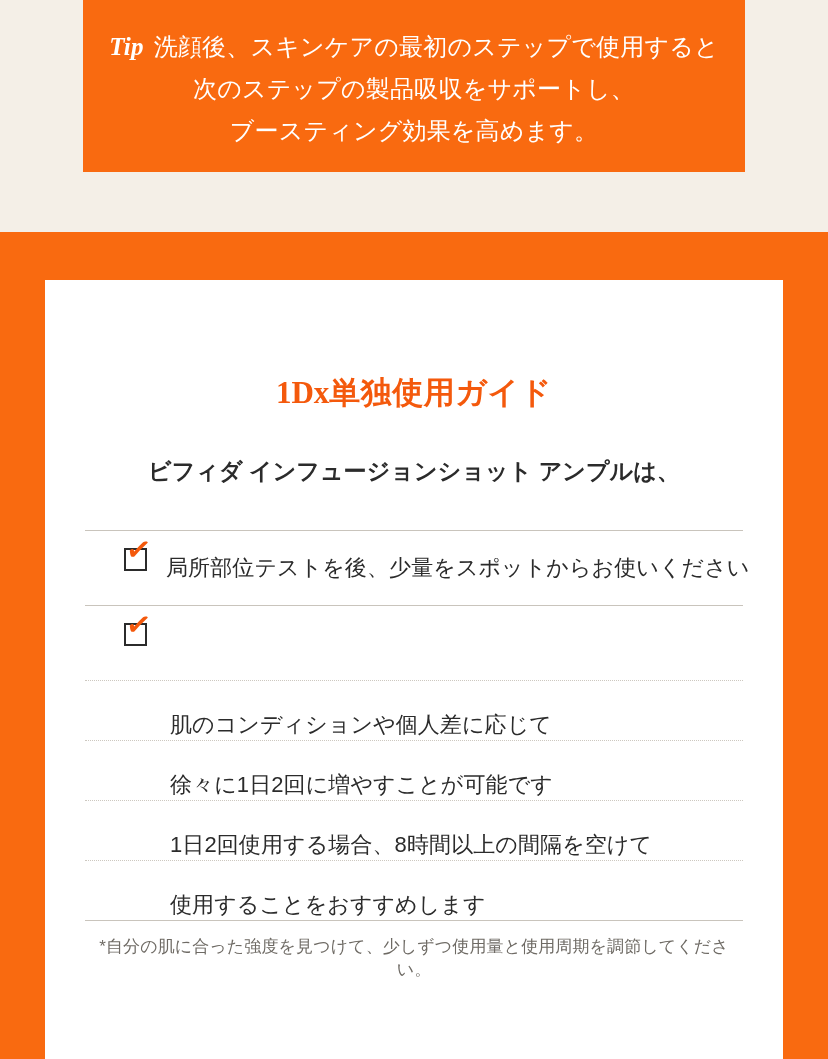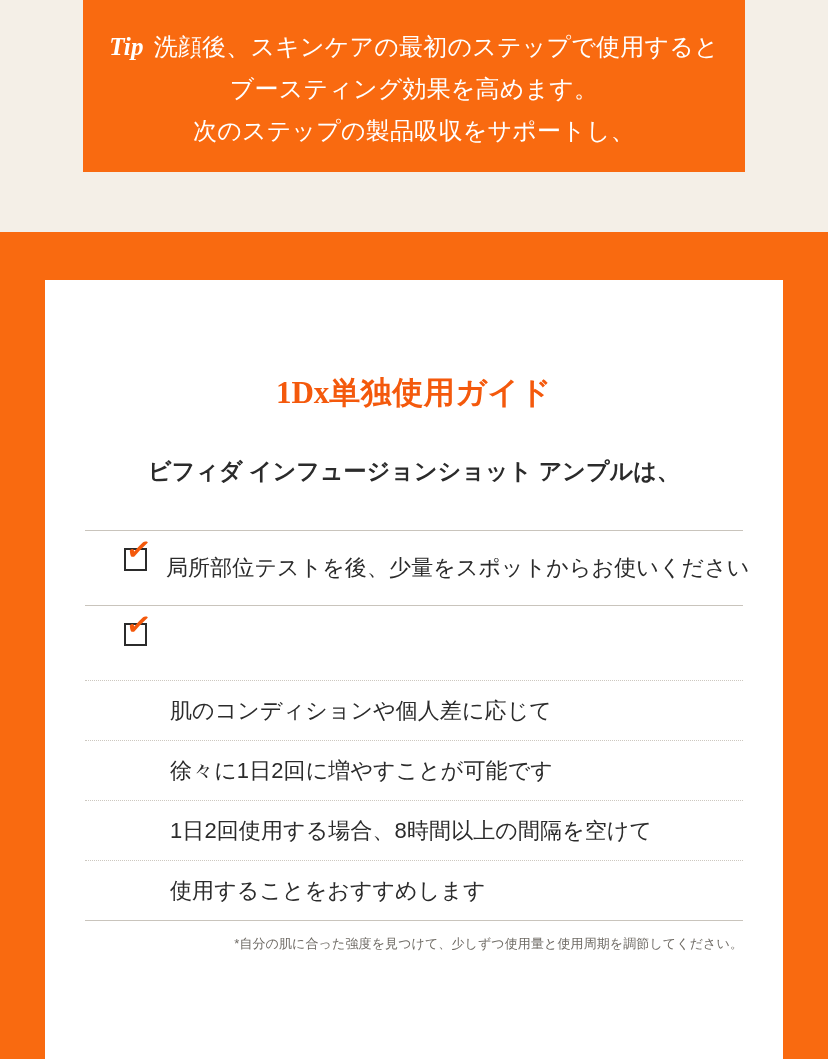--- a/index.html
+++ b/index.html
@@ -149,51 +149,51 @@
   .check-text {
     margin-left: 8px;
     color: #2b2b2b;
     font-size: 22px;
     line-height: 74px;
     letter-spacing: 0.1px;
     white-space: nowrap;
   }
   .sub-row {
     display: flex;
-    align-items: center;
+    align-items: flex-end;
     height: 59px;
     padding-left: 85px;
     box-sizing: border-box;
   }
   .sub-row .sub-text {
     color: #2b2b2b;
     font-size: 22px;
     letter-spacing: 0.1px;
     white-space: nowrap;
   }
   .footnote {
     margin-top: 14px;
-    text-align: right;
+    text-align: center;
     color: #6e6a64;
-    font-size: 13px;
+    font-size: 17px;
     letter-spacing: 0.1px;
   }
 </style>
 </head>
 <body>
 
 <div class="page">
 
   <div class="tip-section">
     <div class="tip-box">
       <div class="tip-line">
         <span class="tip-label">Tip</span><span>洗顔後、スキンケアの最初のステップで使用すると</span>
       </div>
+      <div class="tip-line">次のステップの製品吸収をサポートし、</div>
       <div class="tip-line">ブースティング効果を高めます。</div>
-      <div class="tip-line">次のステップの製品吸収をサポートし、</div>
     </div>
   </div>
 
   <div class="guide-section">
     <div class="guide-card">
 
       <div class="guide-title">
         <span class="en">1Dx</span><span>単独使用ガイド</span>
       </div>
 

